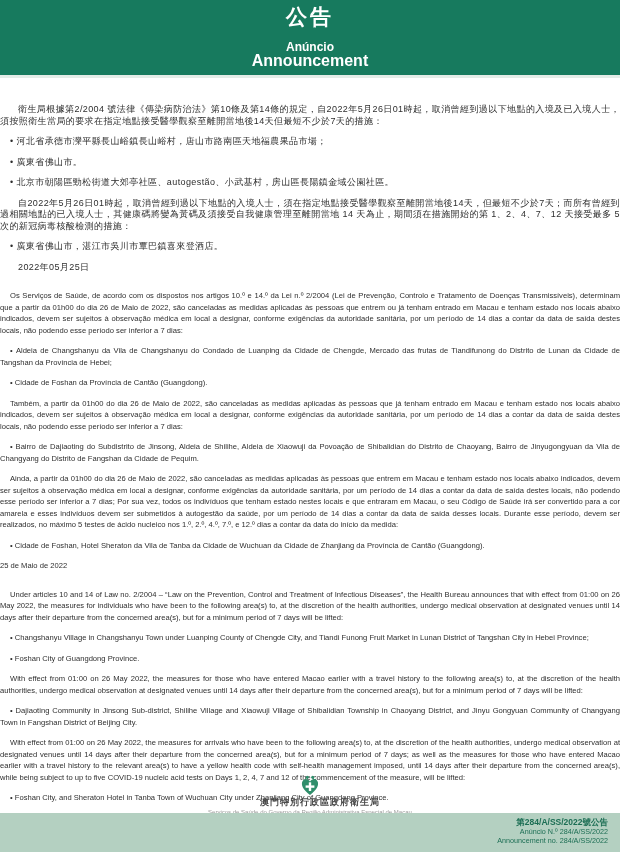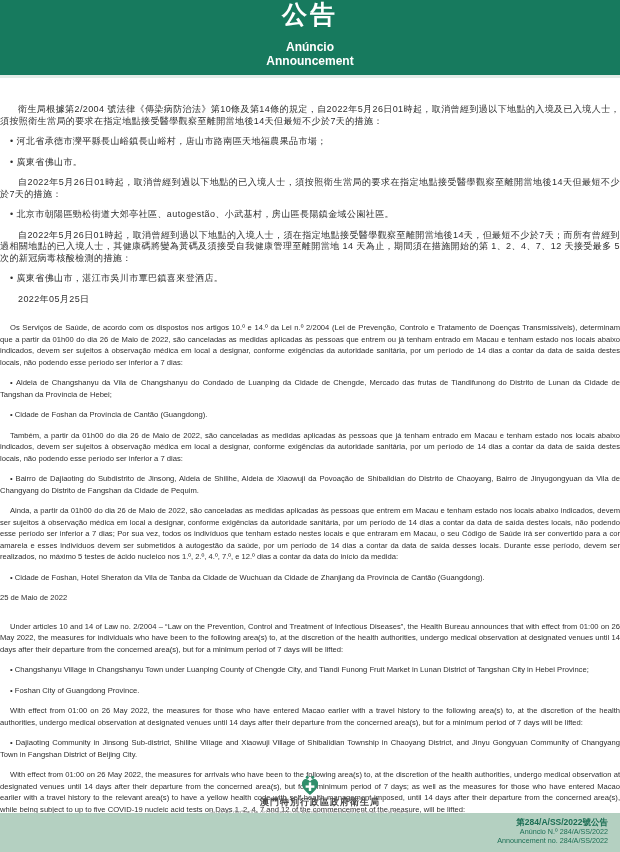--- a/index.html
+++ b/index.html
@@ -1,23 +1,23 @@
 <!DOCTYPE html>
 <html><head>
 <meta charset="utf-8">
 <style>
   html,body{margin:0;padding:0;background:#fff;}
   .page{position:relative;width:620px;height:852px;background:#fff;overflow:hidden;
         font-family:"Liberation Sans",sans-serif;color:#2e2e2e;}
   
   .banner{background:#177a5e;color:#fff;text-align:center;padding:6px 0 7px;
           border-bottom:3px solid #e3ece7;}
-  .banner .t-zh{font-size:25px;font-weight:bold;letter-spacing:3px;line-height:22px;font-family:Liberation Mono, monospace;}
+  .banner .t-zh{font-size:21px;font-weight:bold;letter-spacing:3px;line-height:22px;}
   .banner .t-pt{font-size:12px;font-weight:bold;line-height:14px;margin-top:12px;}
-  .banner .t-en{font-size:12px;font-weight:bold;line-height:14px;}
+  .banner .t-en{font-size:16px;font-weight:bold;line-height:14px;}
   
   .content{padding:26px 0 0;}
   .sec{margin-bottom:17px;}
   .content p{margin:0 0 9px;text-align:justify;}
   .zh{font-size:9px;line-height:11.5px;letter-spacing:0.4px;}
   .latin{font-size:7.6px;line-height:11.5px;}
   .para.zh{text-indent:18px;}
   .para.latin{text-indent:10px;}
   .bullet{text-indent:10px;}
   .bullet::before{content:"\2022\00a0";}
@@ -44,21 +44,20 @@
     <div class="t-pt">Anúncio</div>
     <div class="t-en">Announcement</div>
   </header>
 
   <main class="content">
 
     <section class="sec">
       <p class="zh para">衛生局根據第2/2004 號法律《傳染病防治法》第10條及第14條的規定，自2022年5月26日01時起，取消曾經到過以下地點的入境及已入境人士，須按照衛生當局的要求在指定地點接受醫學觀察至離開當地後14天但最短不少於7天的措施：</p>
       <p class="zh bullet">河北省承德市灤平縣長山峪鎮長山峪村，唐山市路南區天地福農果品市場；</p>
       <p class="zh bullet">廣東省佛山市。</p>
-      <p class="zh para">自2022年5月26日01時起，取消曾經到過以下地點的已入境人士，須按照衛生當局的要求在指定地點接受醫學觀察至離開當地後14天但最短不少於7天的措施：</p>
       <p class="zh bullet">北京市朝陽區勁松街道大郊亭社區、autogestão、小武基村，房山區長陽鎮金域公園社區。</p>
       <p class="zh para">自2022年5月26日01時起，取消曾經到過以下地點的入境人士，須在指定地點接受醫學觀察至離開當地後14天，但最短不少於7天；而所有曾經到過相關地點的已入境人士，其健康碼將變為黃碼及須接受自我健康管理至離開當地 14 天為止，期間須在措施開始的第 1、2、4、7、12 天接受最多 5 次的新冠病毒核酸檢測的措施：</p>
       <p class="zh bullet">廣東省佛山市，湛江市吳川市覃巴鎮喜來登酒店。</p>
       <p class="zh date">2022年05月25日</p>
     </section>
 
     <section class="sec">
       <p class="latin para">Os Serviços de Saúde, de acordo com os dispostos nos artigos 10.º e 14.º da Lei n.º 2/2004 (Lei de Prevenção, Controlo e Tratamento de Doenças Transmissíveis), determinam que a partir da 01h00 do dia 26 de Maio de 2022, são canceladas as medidas aplicadas às pessoas que entrem ou já tenham entrado em Macau e tenham estado nos locais abaixo indicados, devem ser sujeitos à observação médica em local a designar, conforme exigências da autoridade sanitária, por um período de 14 dias a contar da data de saída destes locais, não podendo esse período ser inferior a 7 dias:</p>
       <p class="latin bullet">Aldeia de Changshanyu da Vila de Changshanyu do Condado de Luanping da Cidade de Chengde, Mercado das frutas de Tiandifunong do Distrito de Lunan da Cidade de Tangshan da Província de Hebei;</p>
       <p class="latin bullet">Cidade de Foshan da Província de Cantão (Guangdong).</p>

